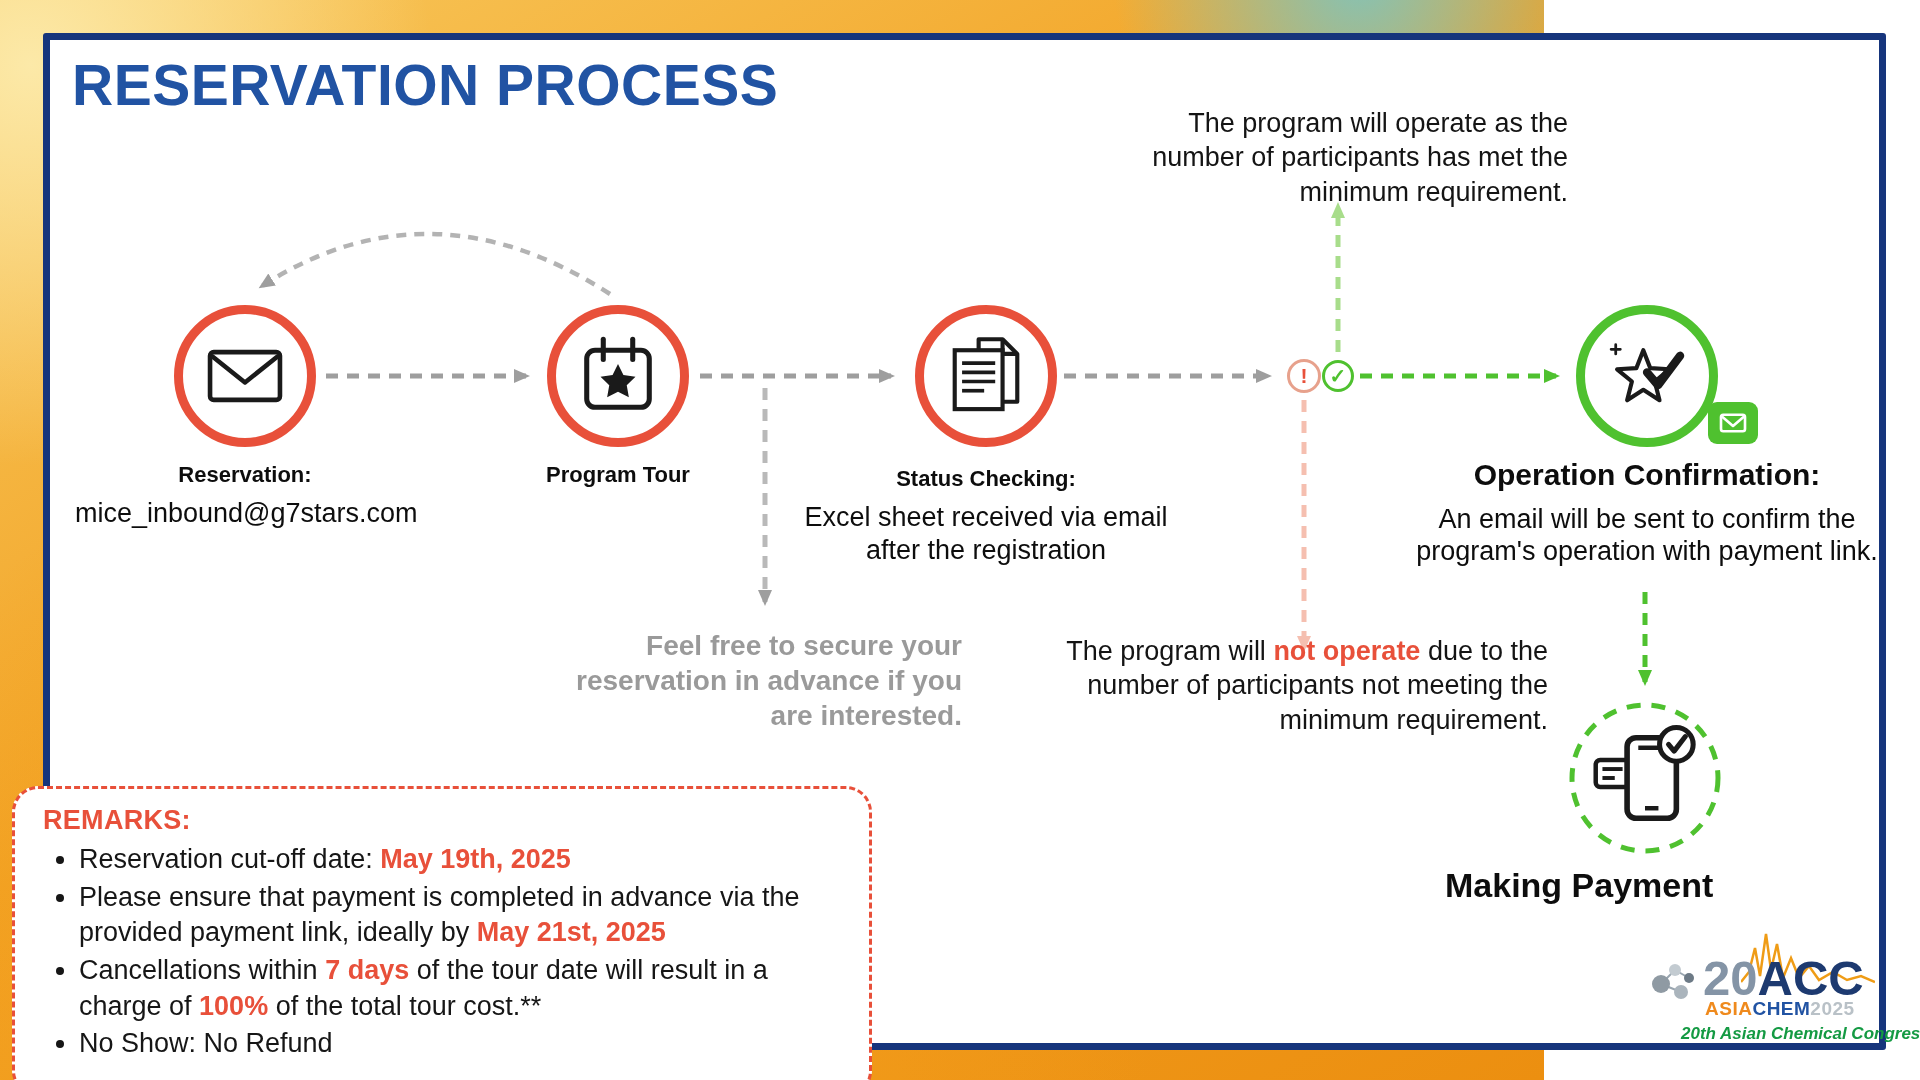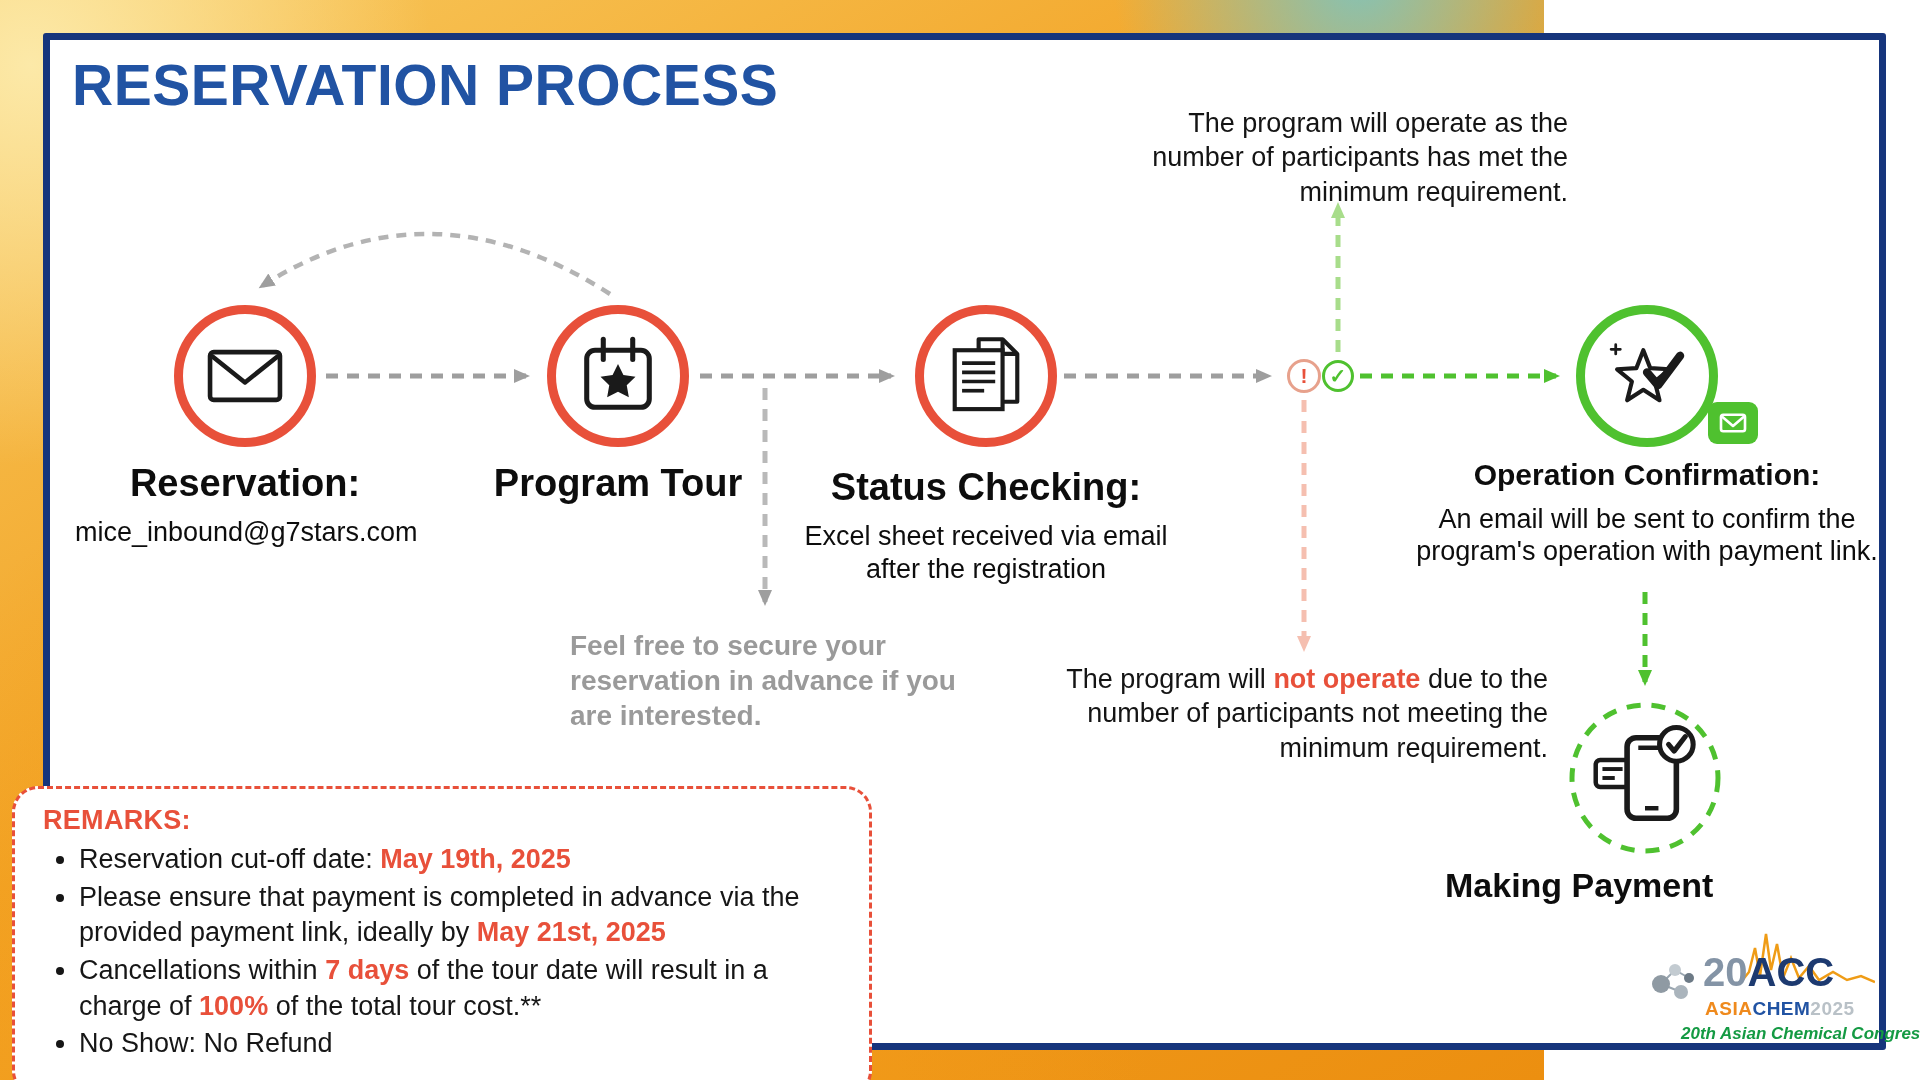--- a/index.html
+++ b/index.html
@@ -32,40 +32,40 @@
   .mini.warn { left:1287px; top:359px; width:34px; height:34px; border:3px solid #e7a18c;
     color:#e8503a; font-size:21px; }
   .mini.ok   { left:1322px; top:360px; width:32px; height:32px; border:3px solid #4fc12f;
     color:#4fc12f; font-size:20px; }
 
   .pay-node { position:absolute; left:1576px; top:709px; width:138px; height:138px;
     display:flex; align-items:center; justify-content:center; }
   .pay-node svg { width:112px; height:112px; }
 
   .lbl { position:absolute; text-align:center; color:#0d0d0d; }
-  .lbl .h { font-weight:bold; font-size:38px; line-height:1.15; }
+  .lbl .h { font-weight:bold; font-size:22px; line-height:1.15; }
   .lbl .b { font-size:27px; line-height:1.22; margin-top:10px; }
   .note { position:absolute; text-align:right; font-size:27px; line-height:1.27; color:#141414; font-weight:500; }
   .note .hl { color:#e8503a; font-weight:bold; }
-  .advance { position:absolute; text-align:left; font-size:28px; line-height:1.25;
+  .advance { position:absolute; text-align:right; font-size:28px; line-height:1.25;
     font-weight:bold; color:#9a9a9a; }
   .pay-lbl { position:absolute; left:1445px; top:866px; width:400px; 
     font-size:34px; font-weight:bold; color:#0d0d0d; }
 
   .remarks { position:absolute; left:12px; top:786px; width:860px; background:#fff;
     border:3px dashed #e8503a; border-radius:26px; padding:16px 28px 30px 28px; z-index:6; }
   .remarks .rh { color:#e8503a; font-weight:bold; font-size:27px; letter-spacing:.3px; }
   .remarks ul { margin:6px 0 0 0; padding-left:36px; }
   .remarks li { font-size:27px; line-height:1.32; color:#161616; margin:2px 0; }
   .remarks .hl { color:#e8503a; font-weight:bold; }
 
   .logo { position:absolute; left:1645px; top:928px; width:240px; height:122px; }
   .logo .spectrum { position:absolute; left:96px; top:0; width:134px; height:58px; }
   .logo .molecule { position:absolute; left:0; top:20px; width:58px; height:58px; }
-  .logo .nm { position:absolute; left:58px; top:22px; font-size:40px; font-weight:800; letter-spacing:0; }
+  .logo .nm { position:absolute; left:58px; top:22px; font-size:49px; font-weight:800; letter-spacing:0; }
   .logo .nm .n20 { color:#8494a6; }
   .logo .nm .nacc { color:#1d3a70; }
   .logo .l2 { position:absolute; left:60px; top:70px; font-size:19px; font-weight:bold; letter-spacing:.5px; }
   .logo .l2 .a { color:#ef8a1d; } .logo .l2 .c { color:#2153a3; } .logo .l2 .y { color:#b9c1c7; }
   .logo .sub { position:absolute; left:36px; top:96px; font-size:17px; font-weight:bold;
     font-style:italic; color:#149a43; white-space:nowrap; }
 </style>
 </head>
 <body>
 
@@ -179,21 +179,21 @@
 
   <div class="lbl" style="left:1416px;top:458px;width:462px;">
     <div class="h" style="font-size:30px;">Operation Confirmation:</div>
     <div class="b">An email will be sent to confirm the program's operation with payment link.</div>
   </div>
 
   <div class="pay-lbl">Making Payment</div>
 
   <div class="note" style="left:1102px;top:106px;width:466px;">The program will operate as the number of participants has met the minimum requirement.</div>
 
-  <div class="note" style="left:1060px;top:662px;width:488px;">
+  <div class="note" style="left:1060px;top:634px;width:488px;">
     <span>The program will </span><span class="hl">not operate</span><span> due to the number of participants not meeting the minimum requirement.</span>
   </div>
 
   <div class="advance" style="left:570px;top:628px;width:392px;">Feel free to secure your reservation in advance if you are interested.</div>
 
   <div class="remarks">
     <div class="rh">REMARKS:</div>
     <ul>
       <li><span>Reservation cut-off date: </span><span class="hl">May 19th, 2025</span><span></span><span class="hl"></span><span></span></li>
       <li><span>Please ensure that payment is completed in advance via the provided payment link, ideally by </span><span class="hl">May 21st, 2025</span><span></span><span class="hl"></span><span></span></li>

